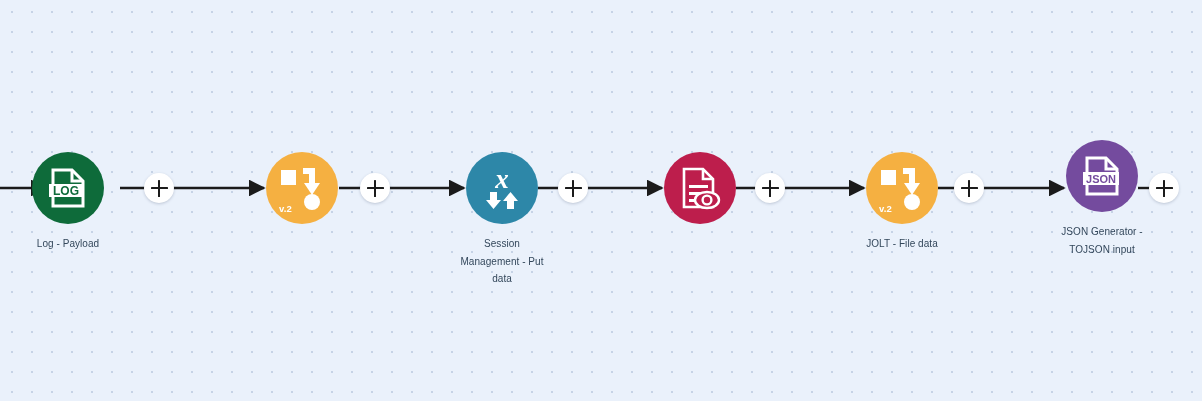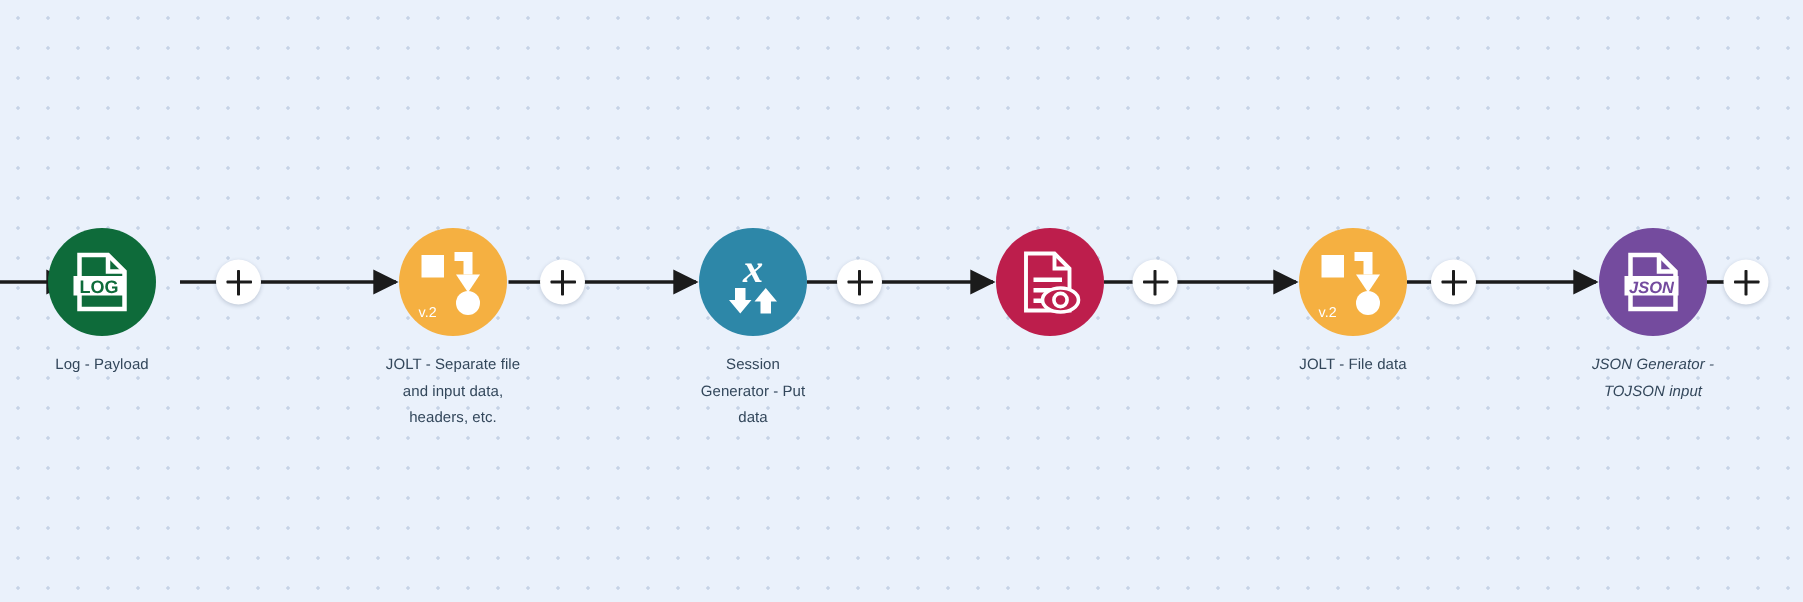--- a/index.html
+++ b/index.html
@@ -60,21 +60,21 @@
     letter-spacing: 0.05px;
     white-space: pre-line;
   }
 
   
   .ver-badge {
     position: absolute;
     left: 13px;
     bottom: 11px;
     font-size: 9.5px;
-    font-weight: normal;
+    font-weight: bold;
     color: #ffffff;
     line-height: 1;
     letter-spacing: 0.1px;
   }
 
   
   .plus-btn {
     position: absolute;
     width: 30px;
     height: 30px;
@@ -149,37 +149,34 @@
       <span>
         <svg width="46" height="44" viewBox="0 0 46 44">
           <rect x="2" y="4" width="15" height="15" fill="#ffffff"></rect>
           <path d="M24 5 h9 v12" fill="none" stroke="#ffffff" stroke-width="6" stroke-linejoin="miter"></path>
           <path d="M25 17 h16 l-8 12 z" fill="#ffffff"></path>
           <circle cx="33" cy="36" r="8" fill="#ffffff"></circle>
         </svg>
       </span>
       <span class="ver-badge">v.2</span>
     </div>
-    <div class="node-label">JOLT - Separate file
-and input data,
-headers, etc.</div>
   </div>
 
   <div class="node" id="node-2" style="left:502px; top:152px;">
     <div class="node-circle" style="background:#2d87a8;">
       <span>
         <svg width="44" height="46" viewBox="0 0 44 46">
           <text x="22" y="23" font-family="'Liberation Serif', serif" font-size="27" font-style="italic" font-weight="bold" fill="#ffffff" text-anchor="middle">x</text>
           <path d="M10 27 h7 v8 h4 l-7.5 9 L6 35 h4 z" fill="#ffffff"></path>
           <path d="M27 44 h7 v-8 h4 l-7.5 -9 L23 36 h4 z" fill="#ffffff"></path>
         </svg>
       </span>
     </div>
     <div class="node-label">Session
-Generator - Put
+Management - Put
 data</div>
   </div>
 
   <div class="node" id="node-3" style="left:700px; top:152px;">
     <div class="node-circle" style="background:#bd1e4c;">
       <span>
         <svg width="42" height="44" viewBox="0 0 42 44">
           <path d="M5 3 h19 l10 10 v28 h-29 z" fill="none" stroke="#ffffff" stroke-width="2.6"></path>
           <path d="M24 3 v10 h10" fill="none" stroke="#ffffff" stroke-width="2.6"></path>
           <rect x="10" y="19" width="19" height="3" fill="#ffffff"></rect>
@@ -200,21 +197,21 @@
           <path d="M24 5 h9 v12" fill="none" stroke="#ffffff" stroke-width="6" stroke-linejoin="miter"></path>
           <path d="M25 17 h16 l-8 12 z" fill="#ffffff"></path>
           <circle cx="33" cy="36" r="8" fill="#ffffff"></circle>
         </svg>
       </span>
       <span class="ver-badge">v.2</span>
     </div>
     <div class="node-label">JOLT - File data</div>
   </div>
 
-  <div class="node" id="node-5" style="left:1102px; top:152px;font-style:italic;">
+  <div class="node" id="node-5" style="left:1102px; top:140px;">
     <div class="node-circle" style="background:#744b9e;">
       <span>
         <svg width="40" height="42" viewBox="0 0 40 42">
           <path d="M5 3 h19 l11 11 v25 h-30 z" fill="none" stroke="#ffffff" stroke-width="3"></path>
           <path d="M24 3 v11 h11" fill="none" stroke="#ffffff" stroke-width="3"></path>
           <rect x="1" y="17" width="36" height="13" fill="#ffffff"></rect>
           <text x="19" y="28" font-family="'Liberation Sans', sans-serif" font-size="11" font-weight="bold" fill="#744b9e" text-anchor="middle">JSON</text>
         </svg>
       </span>
     </div>

